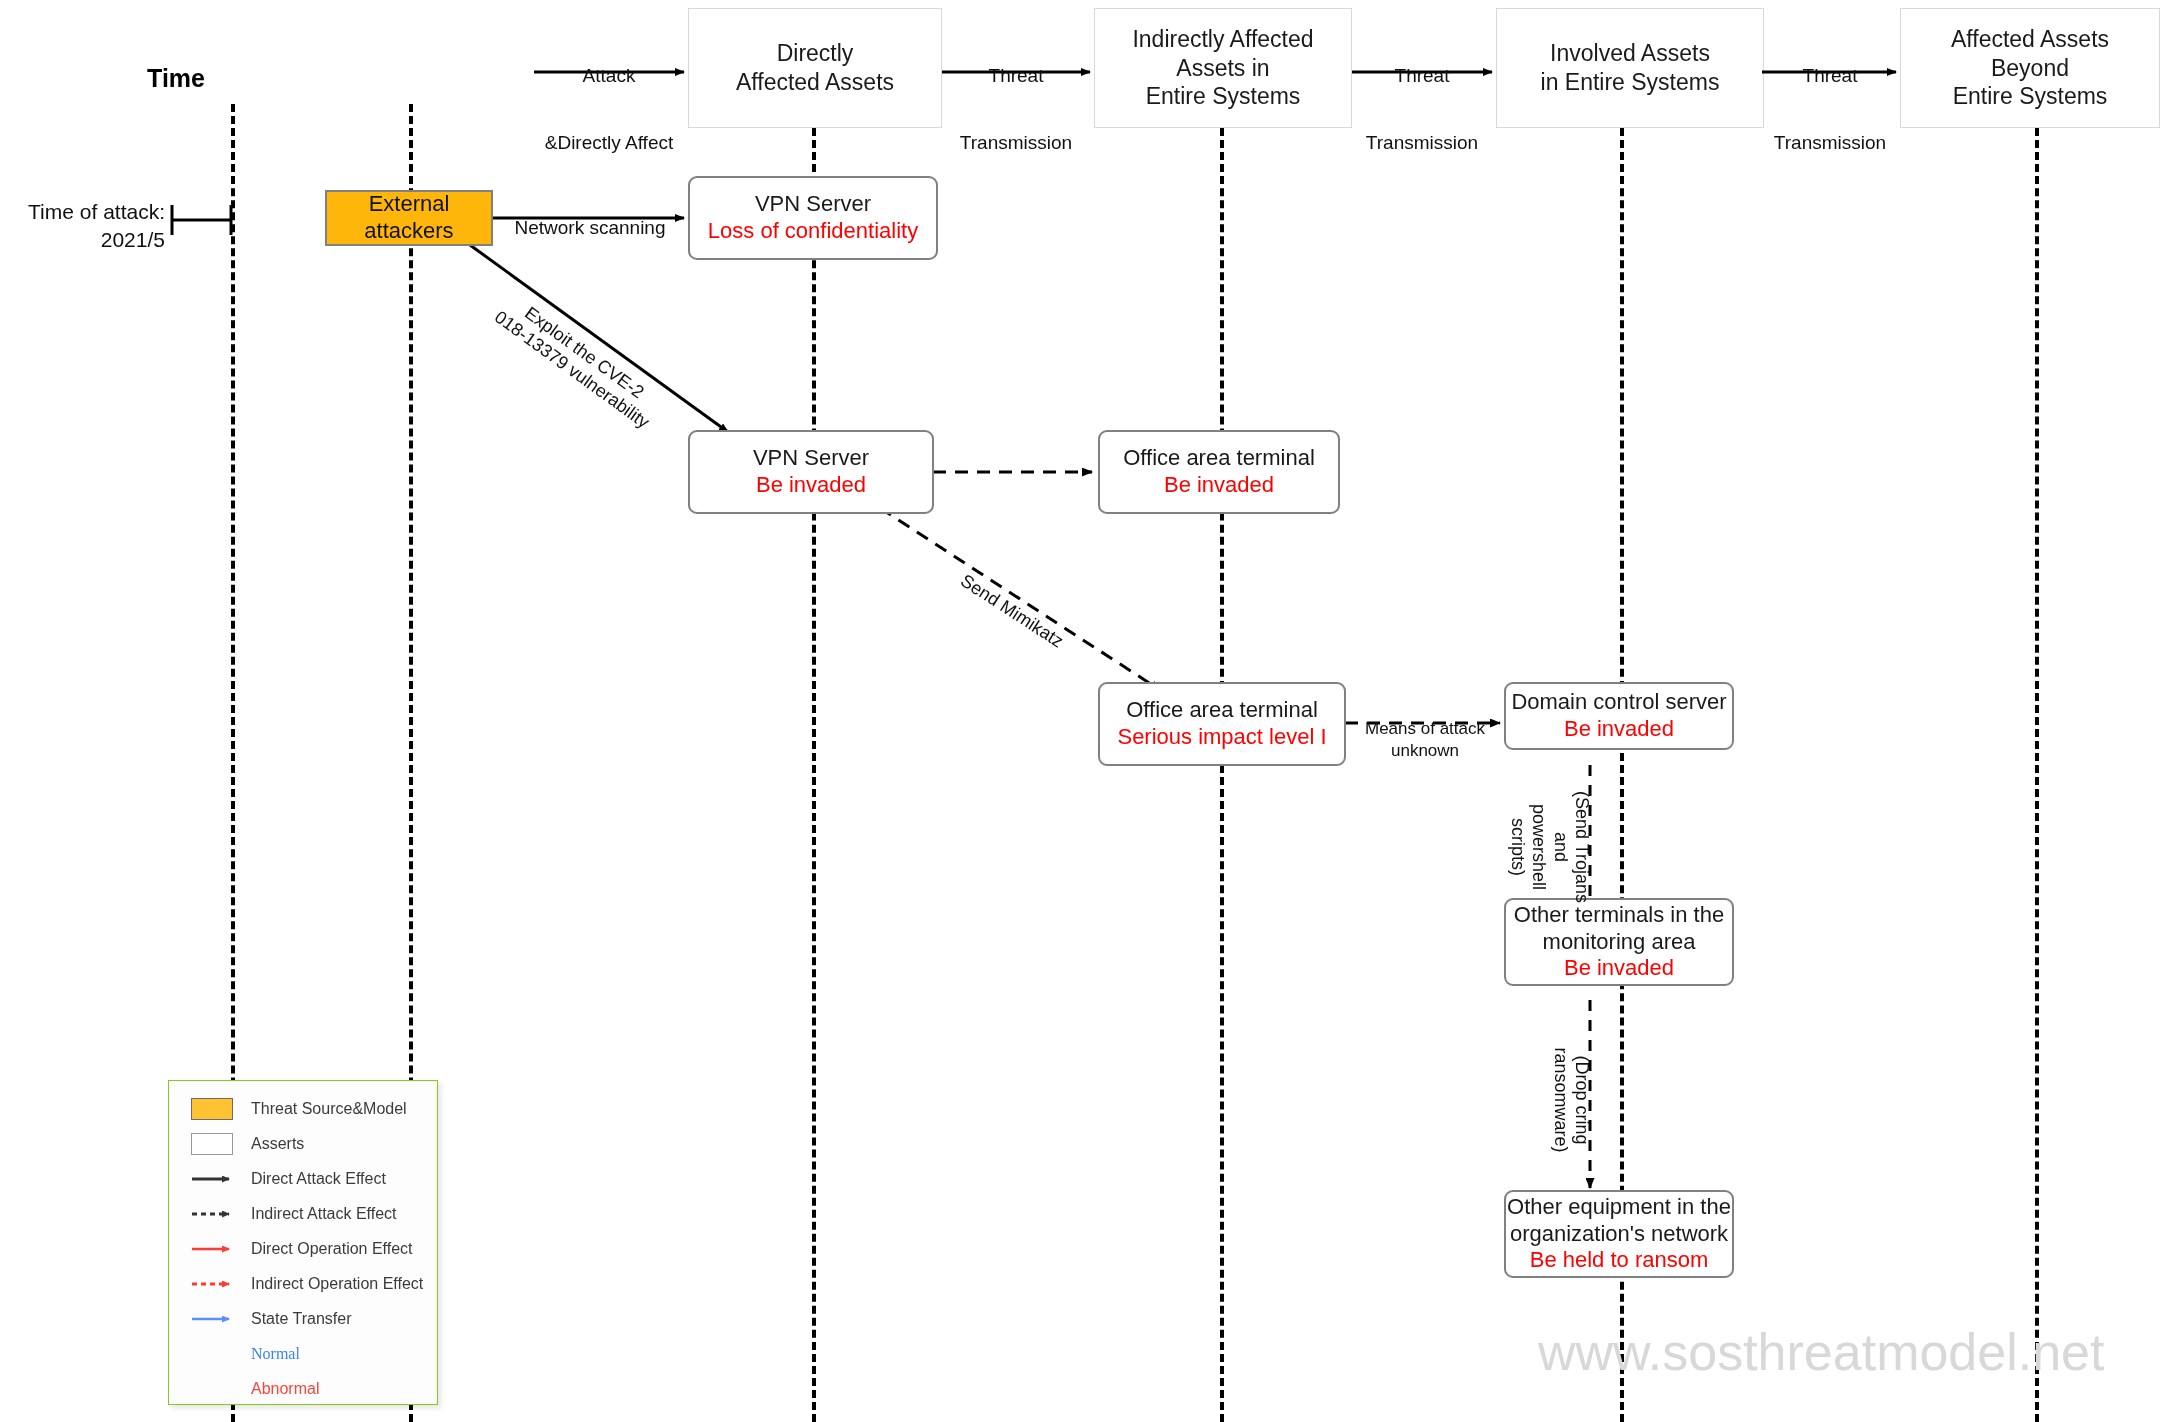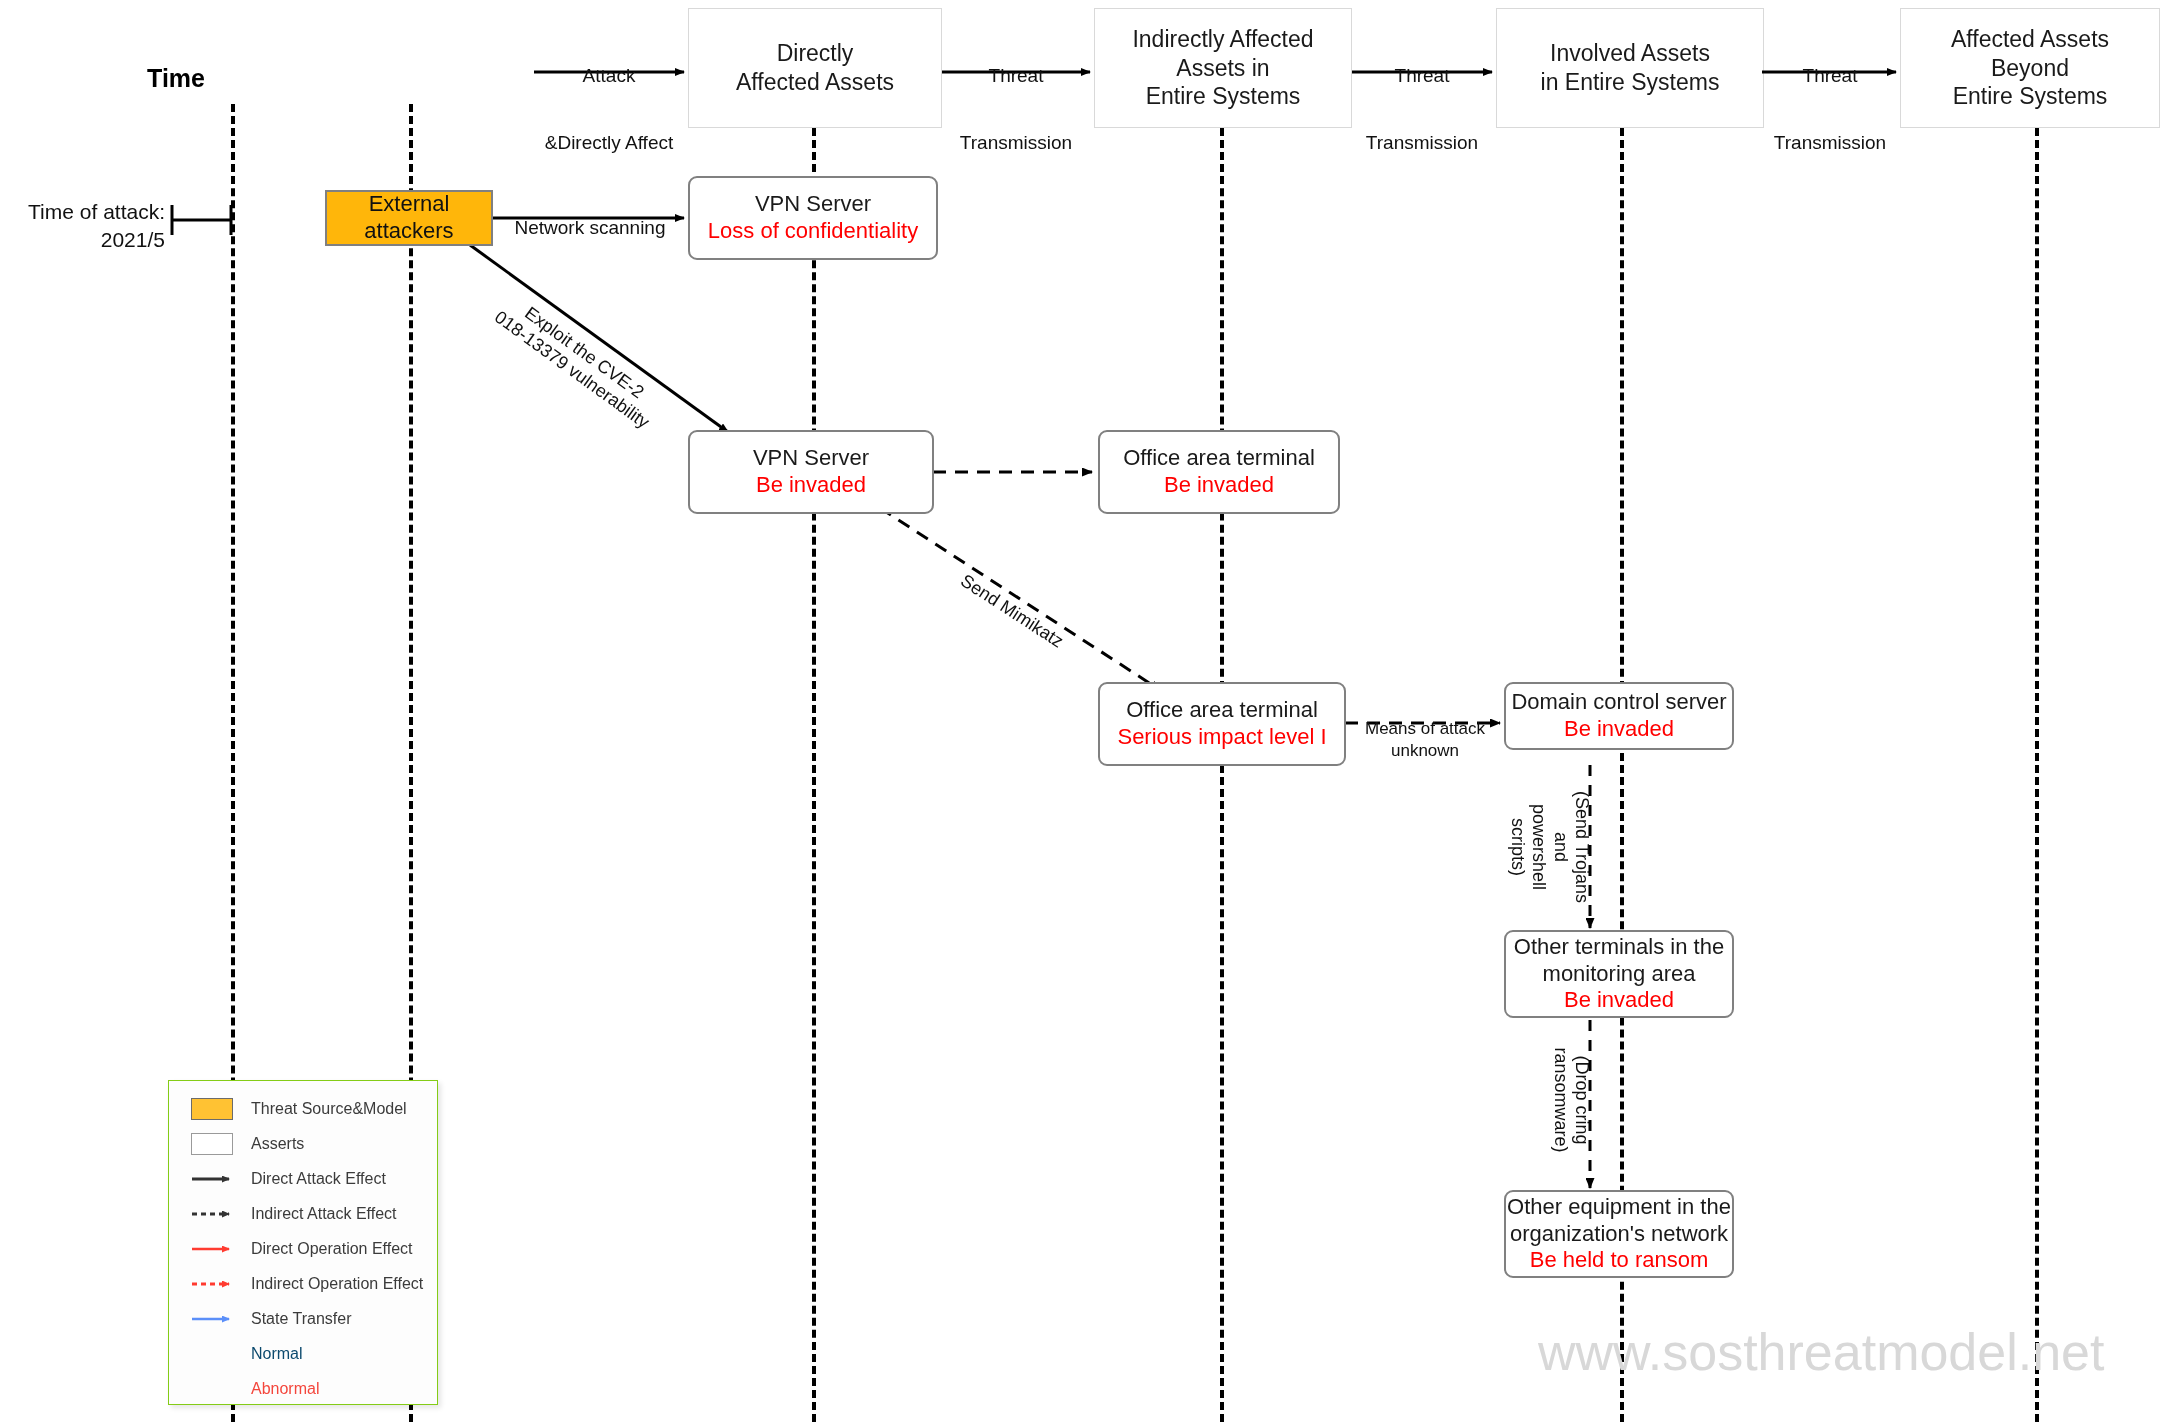--- a/index.html
+++ b/index.html
@@ -155,21 +155,21 @@
     height: 22px;
     box-sizing: border-box;
   }
   .swatch.threat { background: #ffc233; border: 1.5px solid #6b6b6b; }
   .swatch.assert { background: #ffffff; border: 1.5px solid #9a9a9a; }
   .legend-label {
     font-size: 16px;
     color: #3b3b3b;
     padding-left: 14px;
   }
-  .legend-label.normal { color: #0c4a6e; padding-left: 60px; }
+  .legend-label.normal { color: #3b82f6; padding-left: 60px; font-family: Liberation Serif, serif; }
   .legend-label.abnormal { color: #f4463c; padding-left: 60px; }
   .legend-row.text-only { padding-left: 22px; }
   
   .watermark {
     position: absolute;
     font-size: 52px;
     color: #d8d8d8;
     left: 1538px;
     top: 1322px;
     z-index: 2;
@@ -293,21 +293,21 @@
   <div class="node" style="left:1098px; top:682px; width:248px; height:84px;">
     <span class="nm" style="white-space:pre-line;">Office area terminal</span>
     <span class="st">Serious impact level I</span>
   </div>
 
   <div class="node" style="left:1504px; top:682px; width:230px; height:68px;">
     <span class="nm" style="white-space:pre-line;">Domain control server</span>
     <span class="st">Be invaded</span>
   </div>
 
-  <div class="node" style="left:1504px; top:930px; width:230px; height:88px;">
+  <div class="node" style="left:1504px; top:898px; width:230px; height:88px;">
     <span class="nm" style="white-space:pre-line;">Other terminals in the
 monitoring area</span>
     <span class="st">Be invaded</span>
   </div>
 
   <div class="node" style="left:1504px; top:1190px; width:230px; height:88px;">
     <span class="nm" style="white-space:pre-line;">Other equipment in the
 organization's network</span>
     <span class="st">Be held to ransom</span>
   </div>

